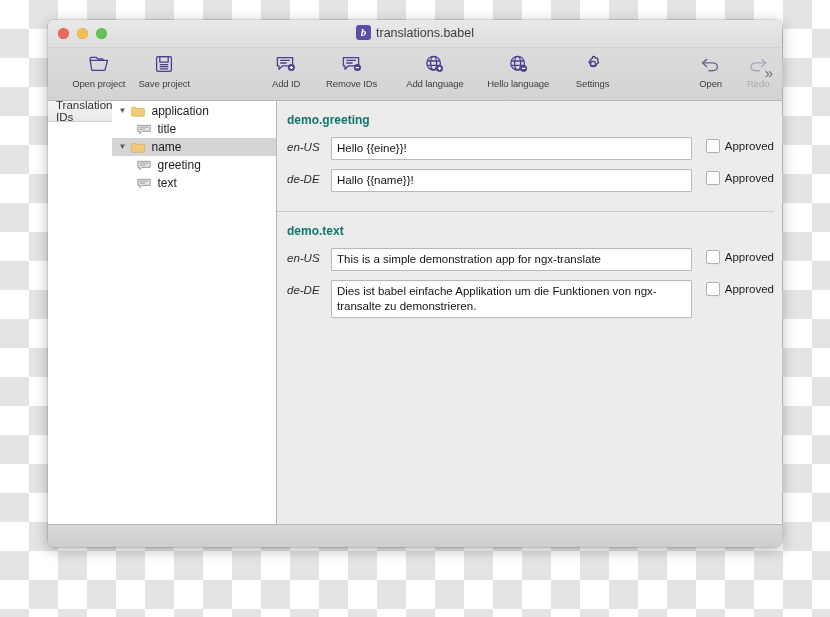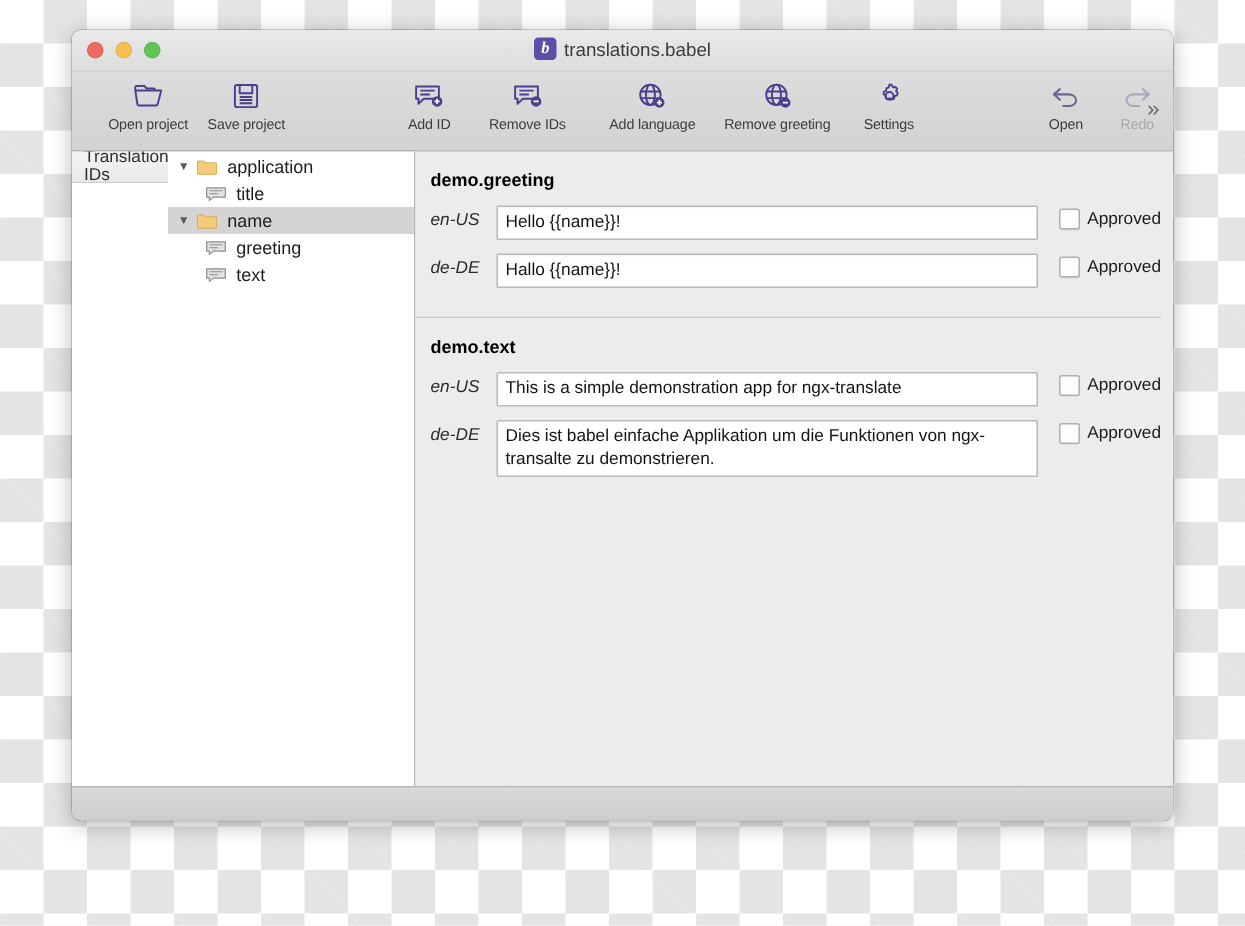--- a/index.html
+++ b/index.html
@@ -189,21 +189,21 @@
     background: #ececec;
     min-width: 0;
     overflow: hidden;
     padding: 0 8px 0 0;
   }
   .section { padding: 12px 0 10px 10px; }
   .section + .section { border-top: 1px solid #c9c9c9; }
   .sec-title {
     font-size: 12px;
     font-weight: bold;
-    color: #000000;
+    color: #0f766e;
     margin-bottom: 10px;
   }
   .field-row {
     display: flex;
     align-items: flex-start;
     margin-bottom: 9px;
   }
   .lang {
     width: 44px;
     flex: 0 0 44px;
@@ -348,21 +348,21 @@
         <svg width="21" height="20" viewBox="0 0 21 20">
             <g fill="none" stroke="#4a3f8f" stroke-width="1.3">
           <circle cx="9.6" cy="9.2" r="6.8"></circle>
           <ellipse cx="9.6" cy="9.2" rx="3" ry="6.8"></ellipse>
           <path d="M3 7h13.2M3 11.4h13.2"></path>
           <circle cx="15.6" cy="14.4" r="3.4" fill="#4a3f8f" stroke="none"></circle>
           <path d="M13.9 14.4h3.4" stroke="#fff" stroke-width="1.2"></path>
         </g>
           </svg>
       </span>
-      <span class="lbl">Remove greeting</span>
+      <span class="lbl">Hello language</span>
     </div>
 
     <div class="tb-item">
       <span class="ic">
         <svg width="20" height="20" viewBox="0 0 20 20">
             <g fill="none" stroke="#4a3f8f" stroke-width="1.3" stroke-linejoin="round">
           <path d="M10 2.3l1.5.35.85 1.5 1.7-.2 1 1.15-.6 1.6 1.05 1.35-.45 1.45-1.65.5-.35 1.7-1.4.72-1.4-.95-1.5.78-1.25-.88.1-1.72-1.5-.85.05-1.55 1.6-.66.2-1.7 1.45-.6z"></path>
           <circle cx="10" cy="9.9" r="2.6"></circle>
         </g>
           </svg>
@@ -464,21 +464,21 @@
       </div>
     </div>
 
     <div class="content">
 
       <div class="section">
         <div class="sec-title">demo.greeting</div>
 
         <div class="field-row">
           <span class="lang">en-US</span>
-          <div class="txt">Hello {{name}}!</div>
+          <div class="txt">Hello {{eine}}!</div>
           <div class="approve">
             <span class="cbox"></span>
             <span class="cb-label">Approved</span>
           </div>
         </div>
 
         <div class="field-row">
           <span class="lang">de-DE</span>
           <div class="txt">Hallo {{name}}!</div>
           <div class="approve">

